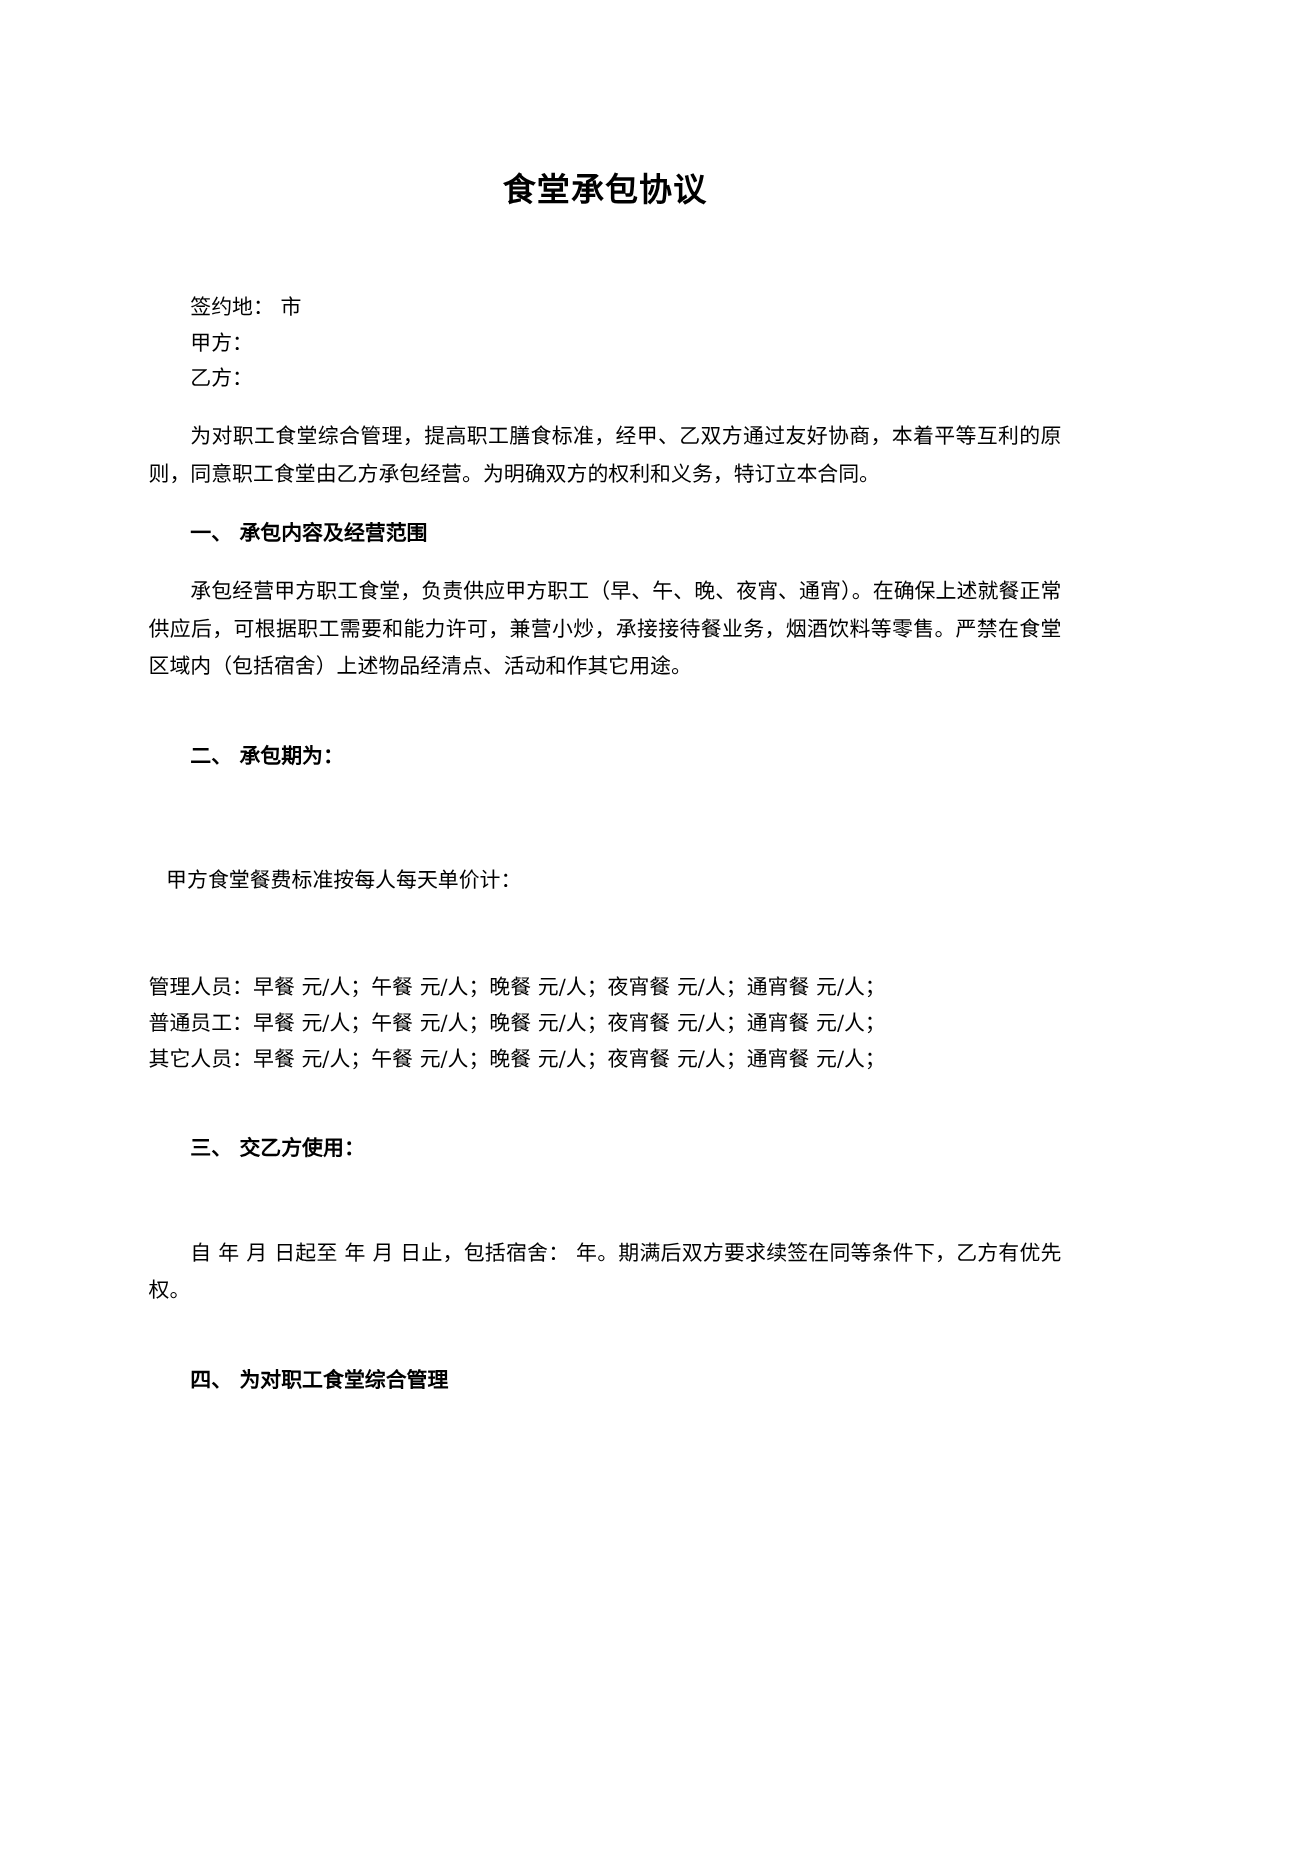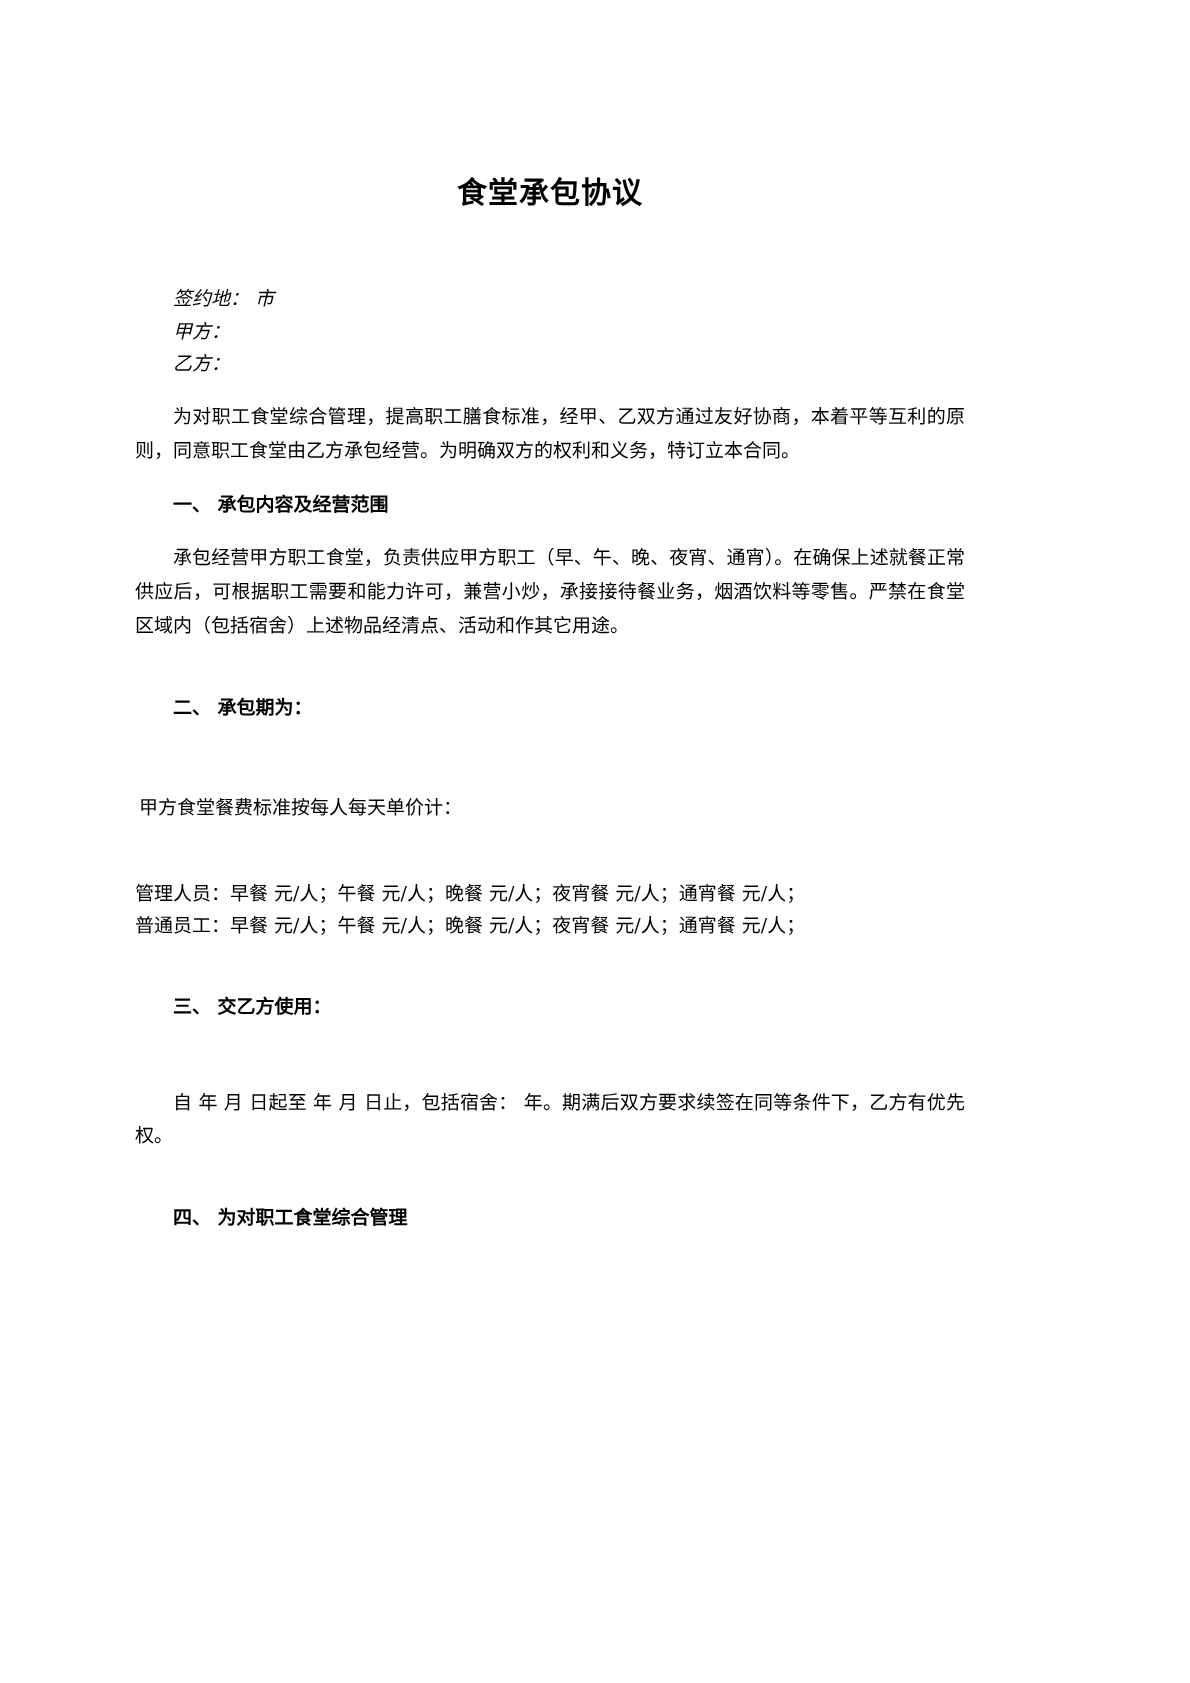--- a/index.html
+++ b/index.html
@@ -17,54 +17,53 @@
   .page {
     position: relative;
     width: 1190px;
     height: 1683px;
     box-sizing: border-box;
     padding: 0;
   }
   .content {
     position: absolute;
     left: 135px;
-    top: 172px;
+    top: 153px;
     width: 830px;
   }
   .doc-title {
     text-align: center;
     font-size: 30px;
     font-weight: bold;
     letter-spacing: 1px;
     margin: 0 0 0 0;
     line-height: 1.4;
     font-family: "DejaVu Sans", "Liberation Sans", sans-serif;
   }
   .gap-after-title { height: 68px; }
   .party-block {
     font-size: 19px;
     line-height: 1.72;
   }
   .party-line {
     text-indent: 2em;
-    font-style: italic;
   }
   .para {
     font-size: 19px;
     line-height: 1.78;
     text-align: justify;
     text-justify: inter-ideograph;
     text-indent: 2em;
     margin: 0;
   }
   .para-tight {
     font-size: 19px;
     line-height: 1.78;
     text-align: justify;
-    margin: 4px;
+    margin: 16px;
   }
   .section-head {
     font-size: 19px;
     line-height: 1.78;
     text-indent: 2em;
     margin: 0;
     font-weight: bold;
   }
   .spacer-sm { height: 20px; }
   .spacer-lg { height: 48px; }
@@ -109,20 +108,21 @@
 
     <div class="spacer-xl"></div>
 
     <p class="para-tight">甲方食堂餐费标准按每人每天单价计：</p>
 
     <div class="spacer-lg"></div>
 
     <div class="fee-list">
       <div class="fee-line">管理人员：早餐 元/人；午餐 元/人；晚餐 元/人；夜宵餐 元/人；通宵餐 元/人；</div>
       <div class="fee-line">普通员工：早餐 元/人；午餐 元/人；晚餐 元/人；夜宵餐 元/人；通宵餐 元/人；</div>
+      <div class="fee-line">其它人员：早餐 元/人；午餐 元/人；晚餐 元/人；夜宵餐 元/人；通宵餐 元/人；</div>
     </div>
 
     <div class="spacer-lg"></div>
 
     <p class="section-head">三、 交乙方使用：</p>
 
     <div class="spacer-xl"></div>
 
     <p class="para">自 年 月 日起至 年 月 日止，包括宿舍： 年。期满后双方要求续签在同等条件下，乙方有优先权。</p>
 

